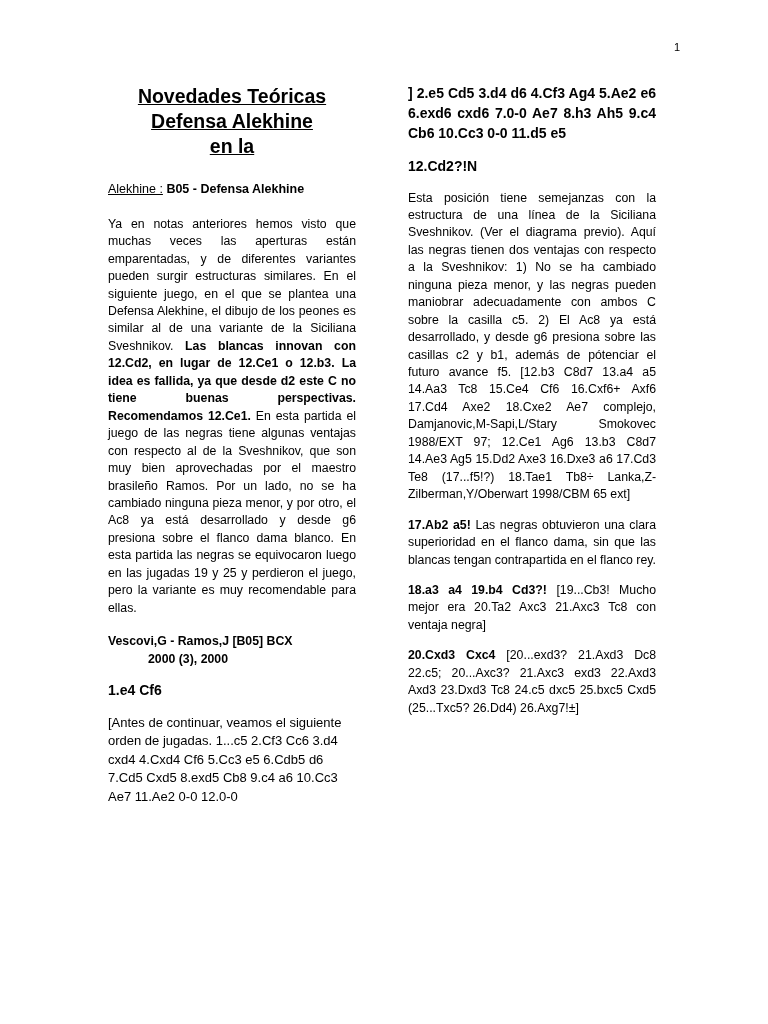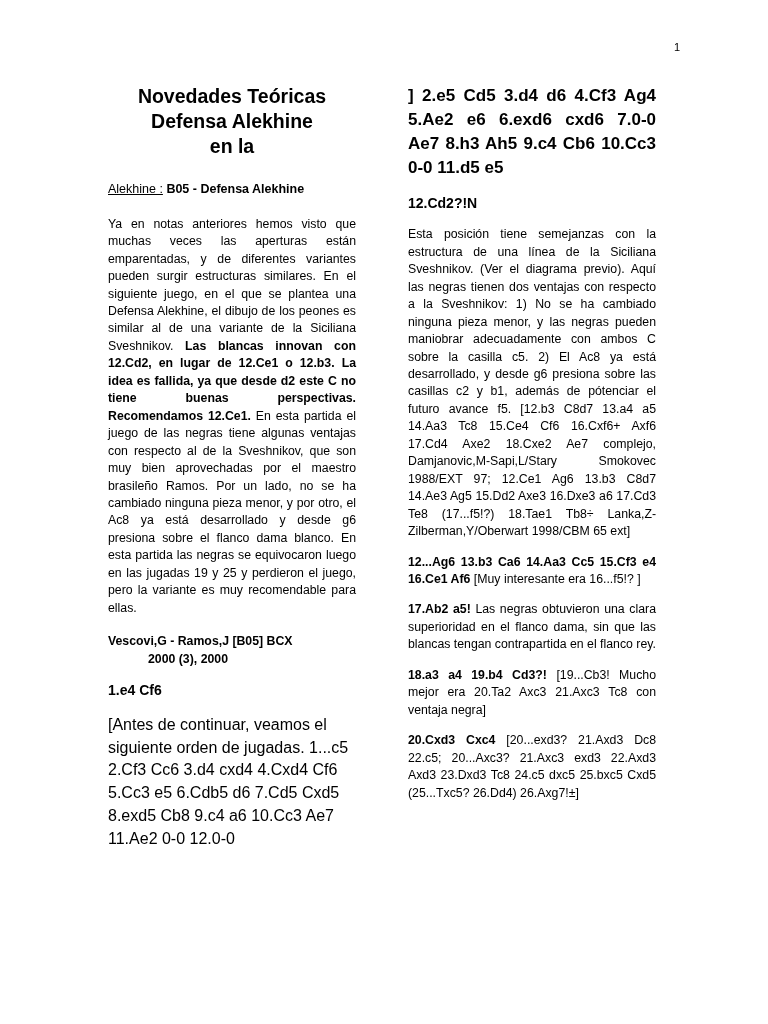--- a/index.html
+++ b/index.html
@@ -45,21 +45,21 @@
   .col-left { left: 0; }
   .col-right { left: 300px; }
 
   .doc-title {
     font-size: 19.5px;
     font-weight: bold;
     line-height: 1.28;
     text-align: center;
     margin: 0 0 22px 0;
   }
-  .doc-title .ln { display: block; }
+  .doc-title .ln { display: block; text-decoration: underline; }
 
   .opening-line {
     font-size: 12.5px;
     line-height: 1.35;
     margin: 0 0 18px 0;
   }
   .opening-line .lbl {
     text-decoration: underline;
   }
   .opening-line .val {
@@ -88,27 +88,27 @@
   }
 
   .move-head {
     font-size: 14px;
     font-weight: bold;
     line-height: 1.42;
     margin: 0 0 13px 0;
   }
 
   .bracket-block {
-    font-size: 16px;
+    font-size: 13px;
     line-height: 1.42;
     text-align: left;
     margin: 0 0 1px 0;
   }
   .moves-bold {
-    font-size: 17px;
+    font-size: 14px;
     font-weight: bold;
     line-height: 1.42;
     margin: 0 0 13px 0;
     text-align: justify;
   }
   .spaced {
     text-align: justify;
   }
 </style>
 </head>
@@ -144,21 +144,20 @@
     </div>
 
     <div class="col col-right">
 
       <p class="moves-bold">] 2.e5 Cd5 3.d4 d6 4.Cf3 Ag4 5.Ae2 e6 6.exd6 cxd6 7.0-0 Ae7 8.h3 Ah5 9.c4 Cb6 10.Cc3 0-0 11.d5 e5</p>
 
       <p class="move-head">12.Cd2?!N</p>
 
       <p class="body"><span>Esta posición tiene semejanzas con la estructura de una línea de la Siciliana Sveshnikov. (Ver el diagrama previo). Aquí las negras tienen dos ventajas con respecto a la Sveshnikov: 1) No se ha cambiado ninguna pieza menor, y las negras pueden maniobrar adecuadamente con ambos C sobre la casilla c5. 2) El Ac8 ya está desarrollado, y desde g6 presiona sobre las casillas c2 y b1, además de pótenciar el futuro avance f5. [12.b3 C8d7 13.a4 a5 14.Aa3 Tc8 15.Ce4 Cf6 16.Cxf6+ Axf6 17.Cd4 Axe2 18.Cxe2 Ae7 complejo, Damjanovic,M-Sapi,L/Stary Smokovec 1988/EXT 97; 12.Ce1 Ag6 13.b3 C8d7 14.Ae3 Ag5 15.Dd2 Axe3 16.Dxe3 a6 17.Cd3 Te8 </span><span class="i">(17...f5!?)</span><span> 18.Tae1     Tb8÷     Lanka,Z-Zilberman,Y/Oberwart 1998/CBM 65 ext]</span></p>
 
-      <p class="body spaced"><span class="b">12...Ag6 13.b3 Ca6 14.Aa3 Cc5 15.Cf3 e4 16.Ce1 Af6 </span><span>[Muy interesante era 16...f5!? ]</span></p>
 
       <p class="body spaced"><span class="b">17.Ab2 a5!</span><span>  Las negras obtuvieron una clara superioridad en el flanco dama, sin que las blancas tengan contrapartida en el flanco rey.</span></p>
 
       <p class="body spaced"><span class="b">18.a3 a4 19.b4 Cd3?!</span><span> [19...Cb3! Mucho mejor era 20.Ta2 Axc3 21.Axc3 Tc8 con ventaja negra]</span></p>
 
       <p class="body spaced"><span class="b">20.Cxd3 Cxc4</span><span> [20...exd3? 21.Axd3 Dc8 22.c5; 20...Axc3? 21.Axc3 exd3 22.Axd3 Axd3 23.Dxd3 Tc8 24.c5 dxc5 25.bxc5 Cxd5 </span><span class="i">(25...Txc5? 26.Dd4)</span><span> 26.Axg7!±]</span></p>
 
     </div>
 
   </div>

